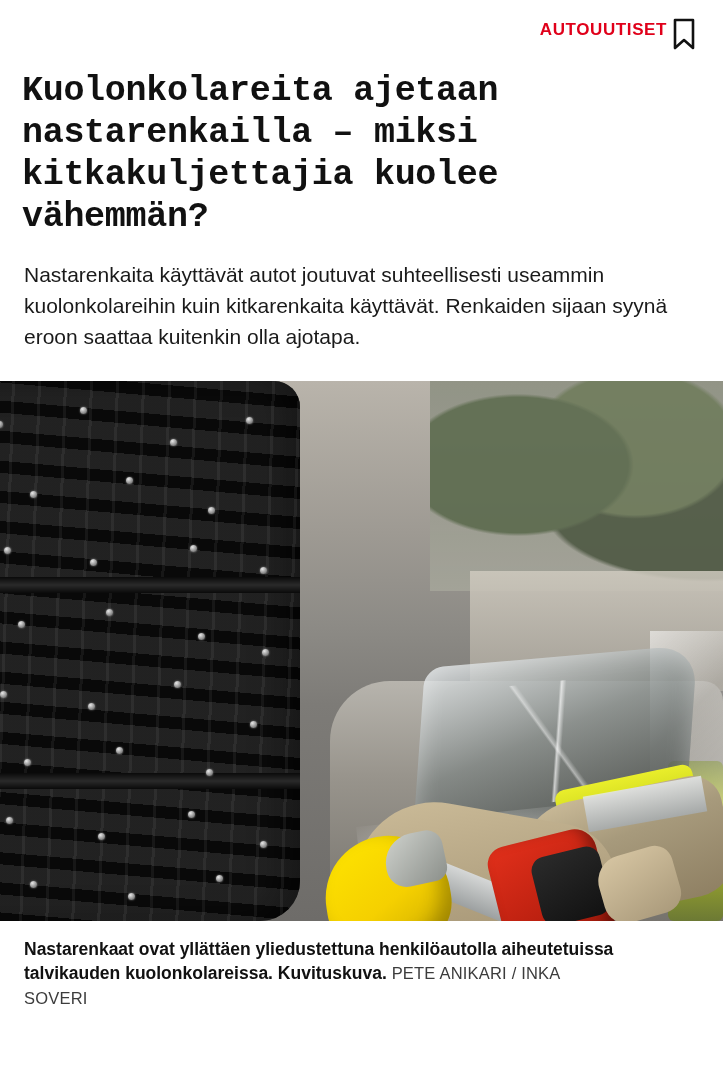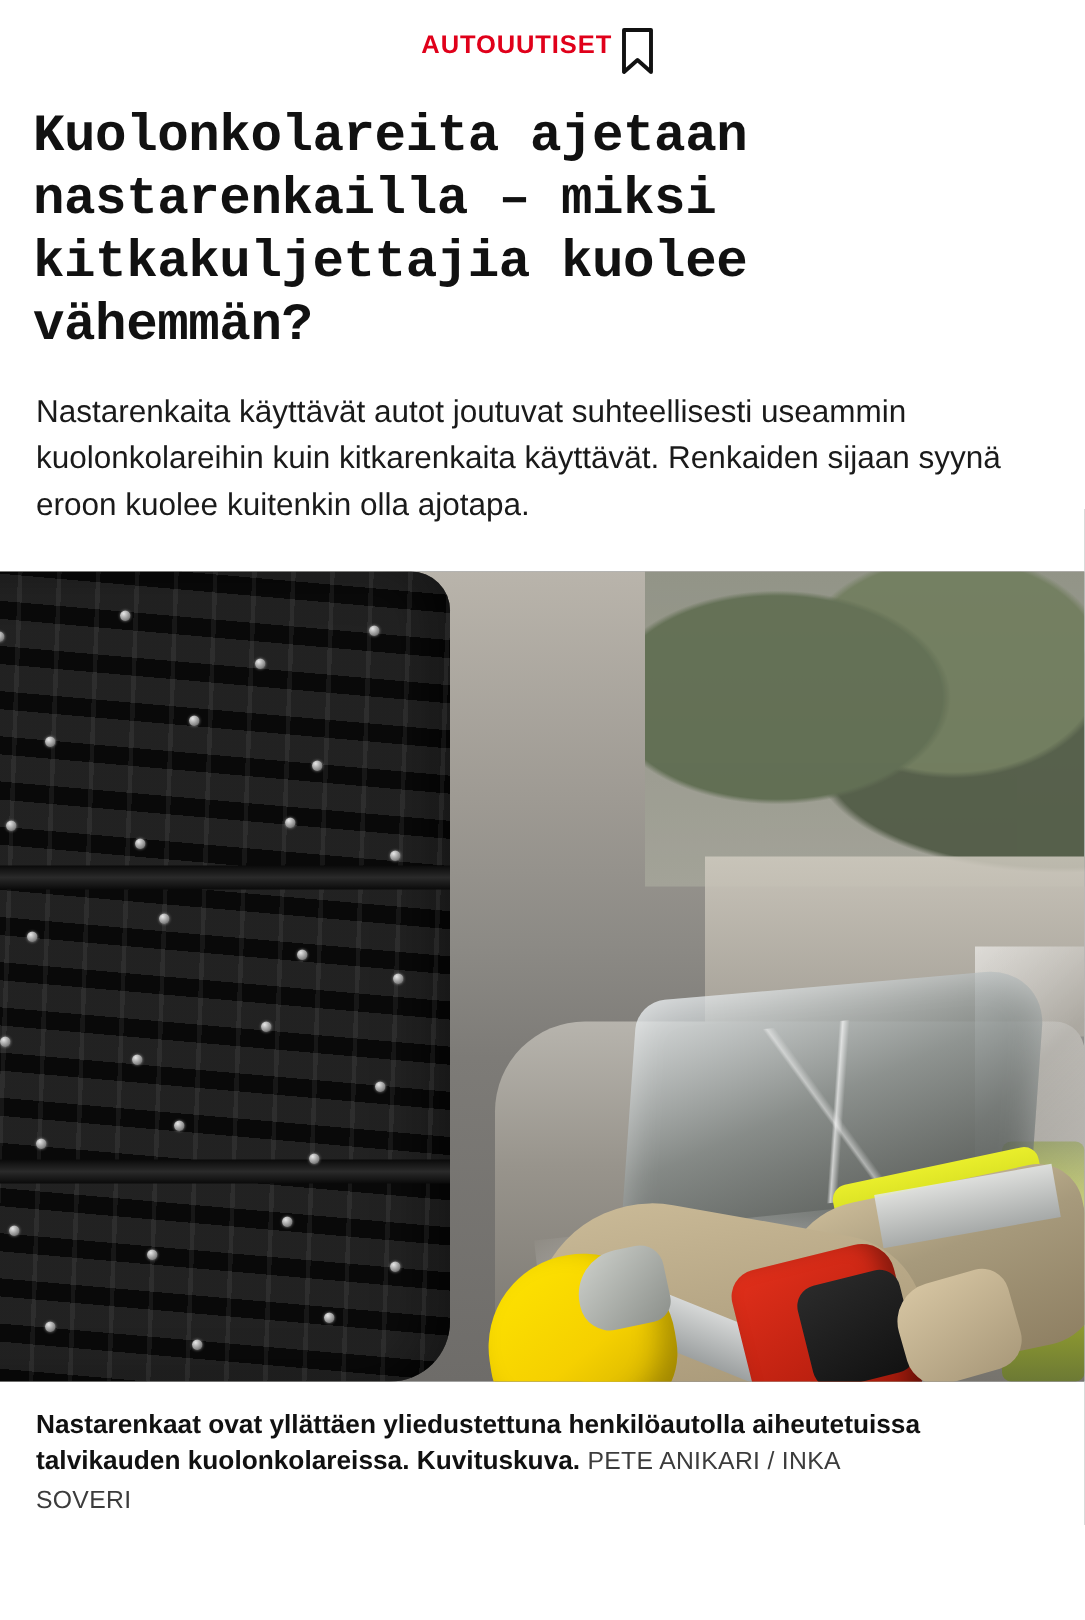--- a/index.html
+++ b/index.html
@@ -19,21 +19,21 @@
   .article {
     width: 723px;
     height: 1080px;
     position: relative;
     display: flex;
     flex-direction: column;
   }
   .top-bar {
     display: flex;
     align-items: flex-start;
-    justify-content: center;
+    justify-content: flex-end;
     padding: 18px 22px 0 22px;
   }
   .kicker {
     color: #e0001a;
     font-size: 17px;
     font-weight: bold;
     letter-spacing: 0.6px;
     line-height: 1.1;
     padding-top: 3px;
   }
@@ -268,21 +268,21 @@
       <span>
         <svg width="26" height="32" viewBox="0 0 26 32" aria-hidden="true">
           <path d="M4 2 H22 V30 L13 22 L4 30 Z" fill="none" stroke="#111111" stroke-width="2.6" stroke-linejoin="round"></path>
         </svg>
       </span>
     </button>
   </div>
 
   <h1 class="headline">Kuolonkolareita ajetaan nastarenkailla – miksi kitkakuljettajia kuolee vähemmän?</h1>
 
-  <p class="standfirst">Nastarenkaita käyttävät autot joutuvat suhteellisesti useammin kuolonkolareihin kuin kitkarenkaita käyttävät. Renkaiden sijaan syynä eroon kuolee kuitenkin olla ajotapa.</p>
+  <p class="standfirst">Nastarenkaita käyttävät autot joutuvat suhteellisesti useammin kuolonkolareihin kuin kitkarenkaita käyttävät. Renkaiden sijaan syynä eroon saattaa kuitenkin olla ajotapa.</p>
 
   <figure class="figure" style="margin-left:0;margin-right:0;">
     <div class="photo">
       <div class="bg-sky"></div>
       <div class="bg-trees"></div>
       <div class="bg-wall"></div>
 
       <div class="car-body"></div>
       <div class="car-right-panel"></div>
       <div class="plastic-sheet"></div>

